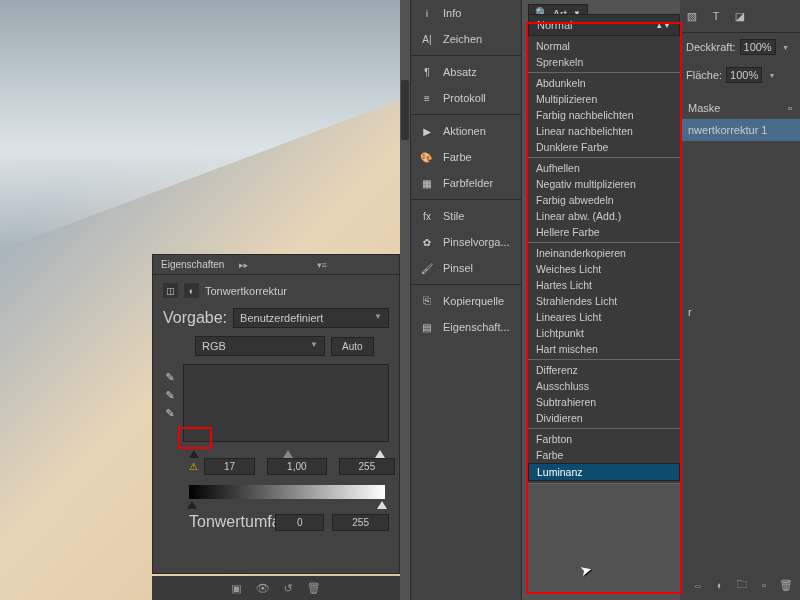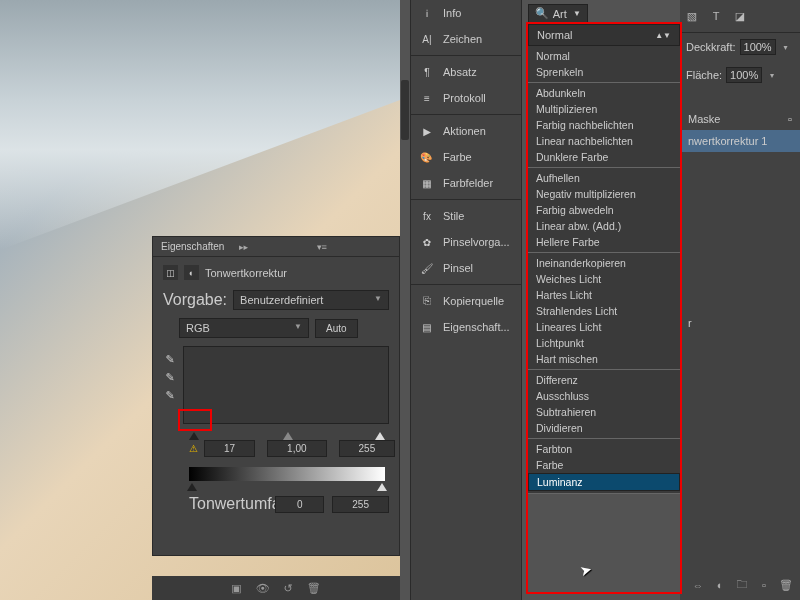--- a/index.html
+++ b/index.html
@@ -1,19 +1,19 @@
 <!DOCTYPE html>
 <html><head>
 <meta charset="utf-8">
 <style>
 *{margin:0;padding:0;box-sizing:border-box;font-family:Tahoma,Arial,sans-serif;font-size:11px;color:#ccc}
 body{background:#535353;width:800px;height:600px;overflow:hidden;position:relative}
 .canvas{position:absolute;left:0;top:0;width:400px;height:600px;background:linear-gradient(135deg,#b5c0c8 0%,#a8b4bc 25%,#e8d5b8 55%,#dcc49c 100%)}
 .canvas::before{content:"";position:absolute;left:0;top:0;width:100%;height:250px;background:linear-gradient(180deg,#9ba8af 0%,#c8d2d7 40%,#dce3e6 60%,transparent 100%);clip-path:polygon(0 0,100% 0,100% 40%,0 100%)}
-.props{position:absolute;left:152px;top:236px;width:248px;height:320px;background:#424242;border:1px solid #2a2a2a;z-index:5}
+.props{position:absolute;left:152px;top:254px;width:248px;height:320px;background:#424242;border:1px solid #2a2a2a;z-index:5}
 .props-head{background:#424242;padding:4px 8px;display:flex;align-items:center;border-bottom:1px solid #2a2a2a}
 .props-head span{flex:1;font-size:10px}
 .props-head .icn{margin-left:4px;font-size:9px;color:#aaa}
 .props-body{padding:8px 10px}
 .p-title{display:flex;align-items:center;gap:6px;margin-bottom:10px}
 .p-icn{width:15px;height:15px;background:#333;display:inline-flex;align-items:center;justify-content:center;font-size:9px}
 .row{display:flex;align-items:center;gap:6px;margin-bottom:8px}
 .lbl{font-size:16px;min-width:42px}
 .sel{background:#333;border:1px solid #222;padding:3px 6px;flex:1;display:flex;justify-content:space-between;font-size:10px}
 .sel .ar{font-size:8px;color:#999}
@@ -38,26 +38,26 @@
 .mid-pan::before{content:"";position:absolute;left:-10px;top:80px;width:8px;height:60px;background:#333;border-radius:2px}
 .mitem{display:flex;align-items:center;gap:8px;padding:6px 8px;font-size:10px}
 .mitem .mi{width:16px;height:14px;display:inline-flex;align-items:center;justify-content:center;font-size:10px;color:#ccc}
 .msep{height:1px;background:#2a2a2a;margin:3px 0}
 .right-pan{position:absolute;left:680px;top:0;width:120px;height:600px;background:#424242}
 .r-top{display:flex;gap:8px;padding:8px 4px;border-bottom:1px solid #2a2a2a}
 .r-top .ti{width:16px;height:16px;display:flex;align-items:center;justify-content:center;color:#bbb}
 .r-row{display:flex;align-items:center;padding:6px 6px;gap:4px;font-size:10px}
 .r-row .rf{background:#333;border:1px solid #222;width:36px;padding:1px 3px;text-align:center}
 .r-row .rar{width:12px;font-size:8px;color:#aaa;text-align:center}
-.layerlist{margin-top:19px}
+.layerlist{margin-top:8px}
 .layer{padding:5px 8px;font-size:10px;display:flex;align-items:center;gap:6px}
 .layer.hl{background:#4a6a8a}
 .bottom-icons{position:absolute;bottom:8px;left:6px;right:6px;display:flex;gap:6px;justify-content:flex-end}
 .bi{width:16px;height:14px;display:flex;align-items:center;justify-content:center;color:#aaa;font-size:11px}
-.dropdown{position:absolute;left:528px;top:24px;width:152px;background:#3a3a3a;z-index:20}
+.dropdown{position:absolute;left:528px;top:14px;width:152px;background:#3a3a3a;z-index:20}
 .dd-sel{background:#333;border:1px solid #222;padding:4px 8px;display:flex;align-items:center;justify-content:space-between;font-size:11px}
 .dd-sel .ar{font-size:8px}
 .dd-list{}
 .dd-grp{border-bottom:1px solid #666;padding:2px 0}
 .dd-item{padding:2px 8px;font-size:10.5px;cursor:default}
 .dd-item.sel{background:#0c4a6e;color:#fff}
 .dd-frame{position:absolute;left:526px;top:22px;width:156px;height:572px;border:2px solid #e00;z-index:21;pointer-events:none}
 .search{position:absolute;left:528px;top:4px;background:#333;border:1px solid #222;padding:2px 6px;font-size:10px;display:flex;align-items:center;gap:4px;width:60px}
 .search .ar{font-size:8px;margin-left:auto}
 .cursor{position:absolute;left:580px;top:562px;z-index:30;font-size:14px;color:#fff;text-shadow:1px 1px 1px #000;transform:rotate(-15deg)}
@@ -81,21 +81,21 @@
    <span class="p-icn">◐</span>
    <span style="font-weight:normal">Tonwertkorrektur</span>
   </div>
   <div class="row">
    <span class="lbl">Vorgabe:</span>
    <div class="sel">
           <span>Benutzerdefiniert</span>
           <span class="ar">▼</span>
         </div>
   </div>
-  <div class="row" style="margin-left:16px">
+  <div class="row" style="margin-left:32px">
    <div class="sel" style="flex:0 0 130px">
           <span>RGB</span>
           <span class="ar">▼</span>
         </div>
    <div class="btn">Auto</div>
   </div>
   <div style="display:flex">
    <div class="drops">
     <div class="drop">✎</div>
     <div class="drop">✎</div>

